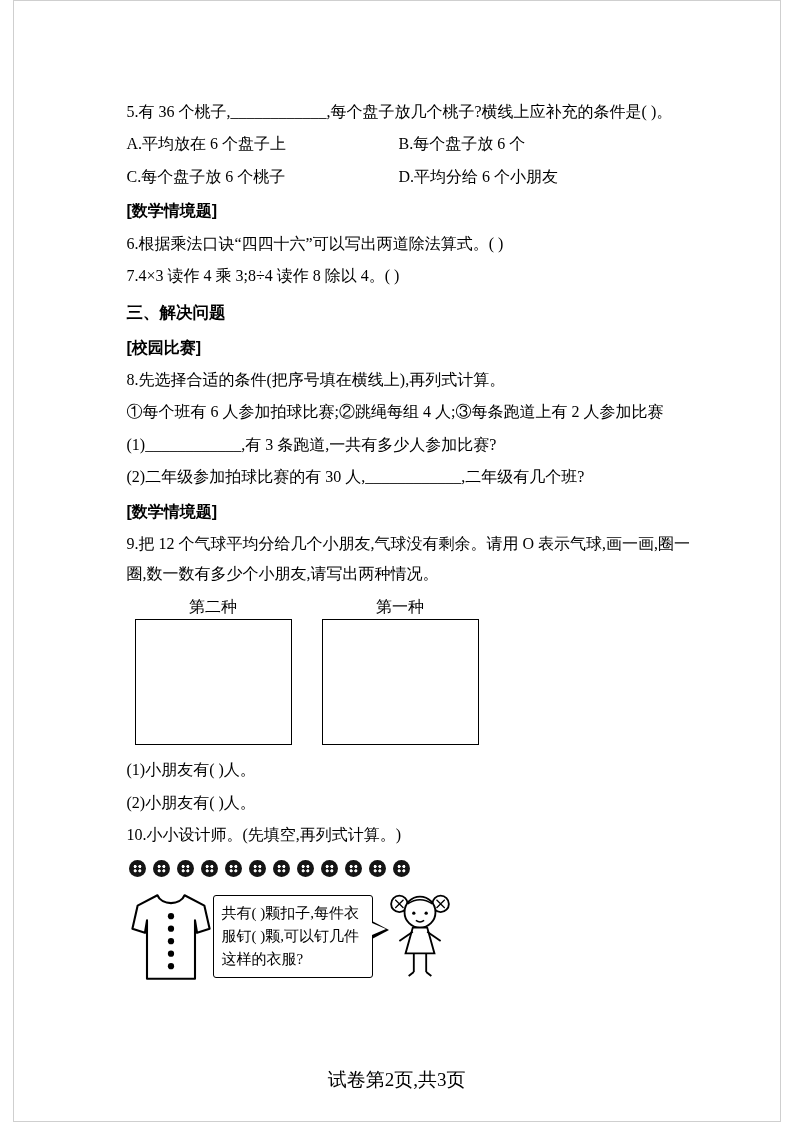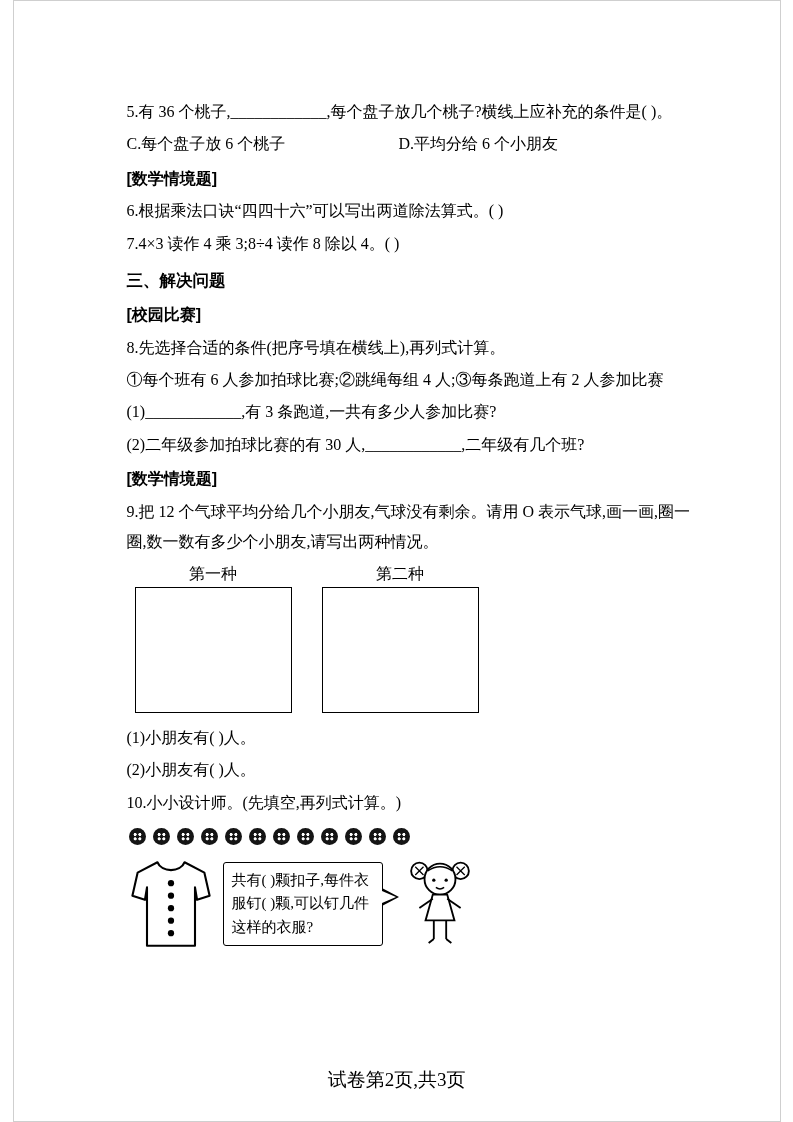--- a/index.html
+++ b/index.html
@@ -69,21 +69,20 @@
     background:
       radial-gradient(circle at 36% 38%, #fff 1.3px, rgba(0,0,0,0) 1.8px),
       radial-gradient(circle at 64% 38%, #fff 1.3px, rgba(0,0,0,0) 1.8px),
       radial-gradient(circle at 36% 64%, #fff 1.3px, rgba(0,0,0,0) 1.8px),
       radial-gradient(circle at 64% 64%, #fff 1.3px, rgba(0,0,0,0) 1.8px),
       #151515;
   }
   .design-row {
     display: flex;
     align-items: flex-start;
-    gap: 10px;
     margin: 2px 0 0 2px;
   }
   .bubble-wrap { position: relative; margin-top: 6px; }
   .bubble {
     width: 160px;
     border: 1.6px solid #000;
     border-radius: 3px;
     padding: 6px 8px;
     font-size: 15px;
     line-height: 1.55;
@@ -117,45 +116,49 @@
   svg { display: block; }
 </style>
 </head>
 <body>
 
 <div class="page">
   <div class="content">
 
     <p class="qline">5.有 36 个桃子,____________,每个盘子放几个桃子?横线上应补充的条件是(  )。</p>
     <div class="options-grid">
+      <span>A.平均放在 6 个盘子上</span>
+      <span>B.每个盘子放 6 个</span>
+    </div>
+    <div class="options-grid">
       <span>C.每个盘子放 6 个桃子</span>
       <span>D.平均分给 6 个小朋友</span>
     </div>
 
     <p class="tag">[数学情境题]</p>
     <p class="qline">6.根据乘法口诀“四四十六”可以写出两道除法算式。(          )</p>
     <p class="qline">7.4×3 读作 4 乘 3;8÷4 读作 8 除以 4。(        )</p>
 
     <p class="heading">三、解决问题</p>
     <p class="tag">[校园比赛]</p>
     <p class="qline">8.先选择合适的条件(把序号填在横线上),再列式计算。</p>
     <p class="qline">①每个班有 6 人参加拍球比赛;②跳绳每组 4 人;③每条跑道上有 2 人参加比赛</p>
     <p class="qline">(1)____________,有 3 条跑道,一共有多少人参加比赛?</p>
     <p class="qline">(2)二年级参加拍球比赛的有 30 人,____________,二年级有几个班?</p>
 
     <p class="tag">[数学情境题]</p>
     <p class="qline">9.把 12 个气球平均分给几个小朋友,气球没有剩余。请用 O 表示气球,画一画,圈一圈,数一数有多少个小朋友,请写出两种情况。</p>
 
     <div class="boxes-row">
       <div class="box-group">
+        <div class="box-label">第二种</div>
+        <div class="answer-box"></div>
+      </div>
+      <div class="box-group">
         <div class="box-label">第一种</div>
-        <div class="answer-box"></div>
-      </div>
-      <div class="box-group">
-        <div class="box-label">第二种</div>
         <div class="answer-box"></div>
       </div>
     </div>
 
     <p class="qline">(1)小朋友有(  )人。</p>
     <p class="qline">(2)小朋友有(  )人。</p>
 
     <p class="qline">10.小小设计师。(先填空,再列式计算。)</p>
 
     <div class="buttons-row">

